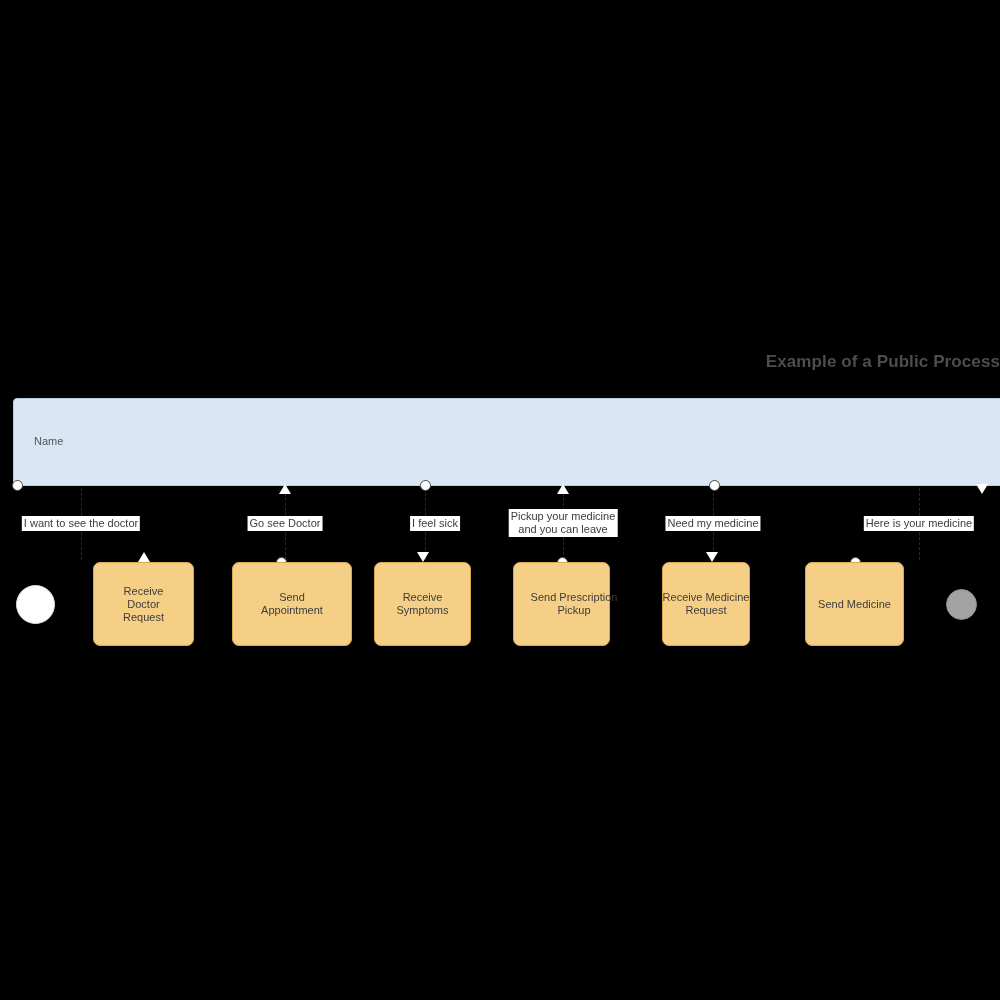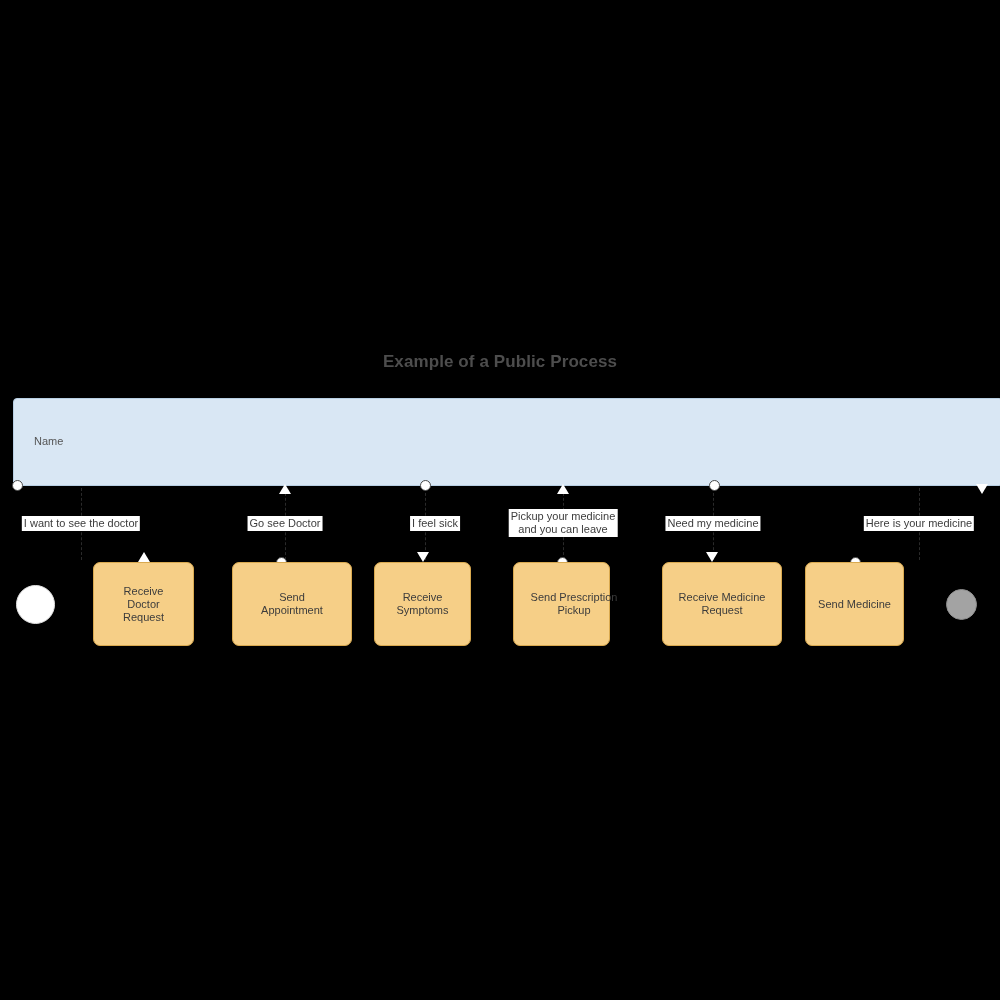--- a/index.html
+++ b/index.html
@@ -22,21 +22,21 @@
     width: 1000px;
     height: 1000px;
   }
 
   
   #diagram-title {
     position: absolute;
     left: 0;
     top: 352px;
     width: 1000px;
-    text-align: center;
+    text-align: right;
     font-size: 17px;
     font-weight: bold;
     color: #4d4d4d;
     letter-spacing: 0.1px;
     white-space: pre;
   }
 
   
   #pool {
     position: absolute;
@@ -208,21 +208,21 @@
 Appointment</span>
       </div>
       <div class="task" style="left: 374px; width: 97px;">
         <span class="task-label">Receive
 Symptoms</span>
       </div>
       <div class="task" style="left: 513px; width: 97px; padding-left: 25px;">
         <span class="task-label">Send Prescription
 Pickup</span>
       </div>
-      <div class="task" style="left: 662px; width: 120px;">
+      <div class="task" style="left: 662px; width: 88px;">
         <span class="task-label">Receive Medicine
 Request</span>
       </div>
       <div class="task" style="left: 805px; width: 99px;">
         <span class="task-label">Send Medicine</span>
       </div>
     </div>
 
   <div id="start-event"></div>
   <div id="end-event"></div>

